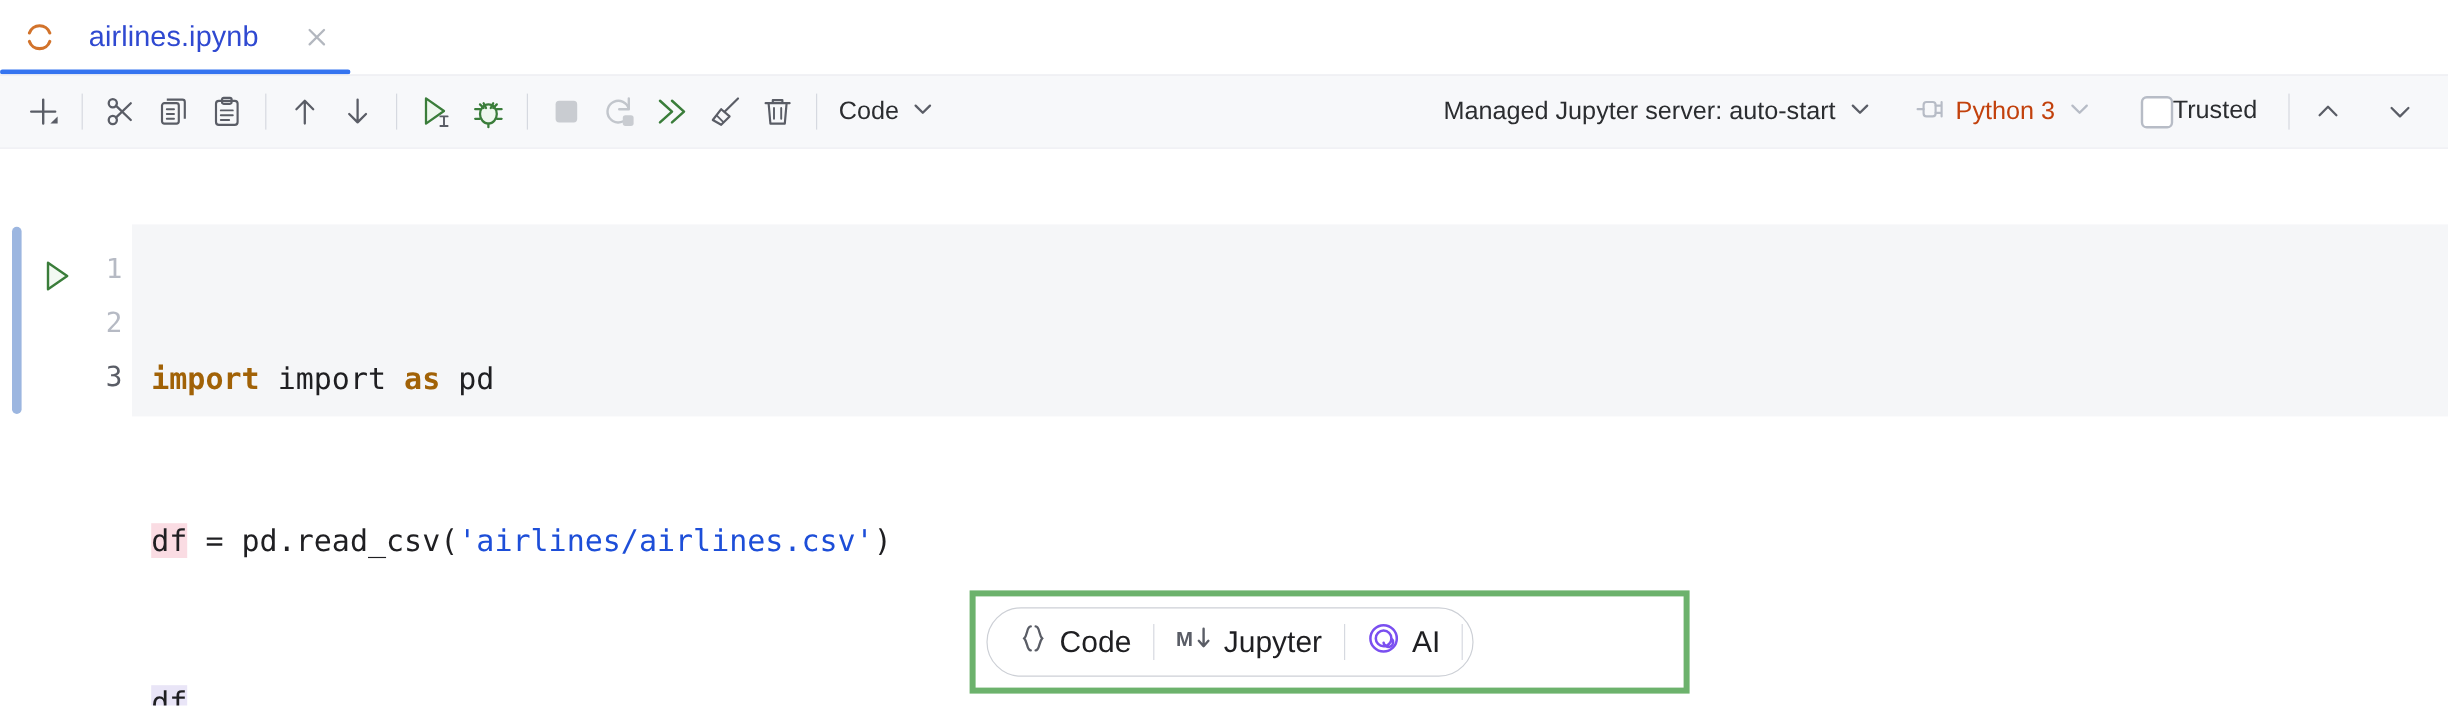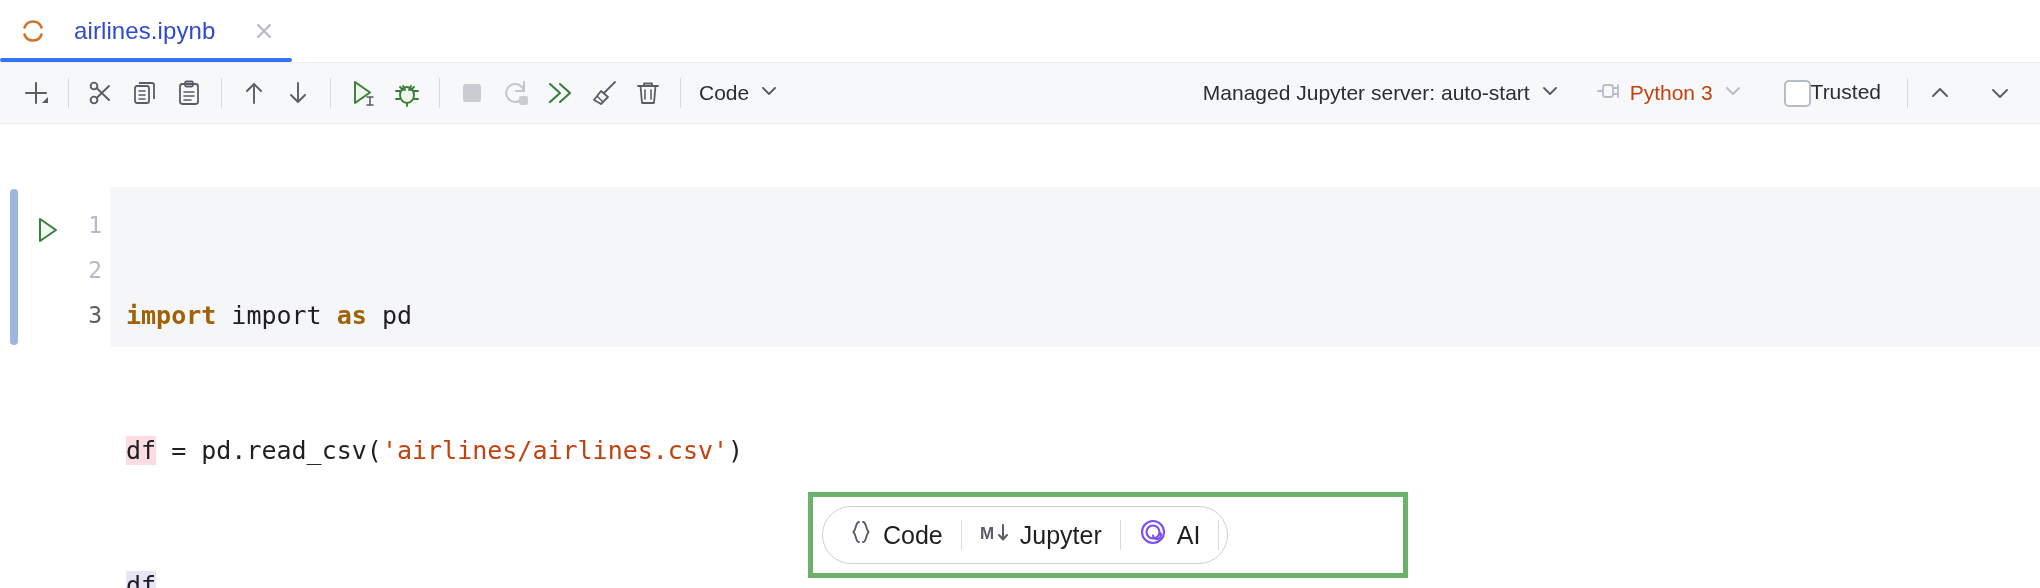--- a/index.html
+++ b/index.html
@@ -131,21 +131,21 @@
   .code {
     position: absolute;
     left: 126px; top: 16px;
     font-family: "DejaVu Sans Mono", monospace;
     font-size: 25px;
     line-height: 45px;
     color: #1f1f22;
     white-space: pre;
   }
   .kw { color: #a16207; font-weight: 700; }
-  .str { color: #c2410c; }
+  .str { color: #1d4ed8; }
   .hl-pink { background: #fadce3; }
   .hl-lav  { background: #e9e5f7; }
 
   
   .picker-highlight {
     position: absolute;
     left: 808px; top: 368px;
     width: 600px; height: 86px;
     border: 5px solid #6cb26c;
     background: #ffffff;

